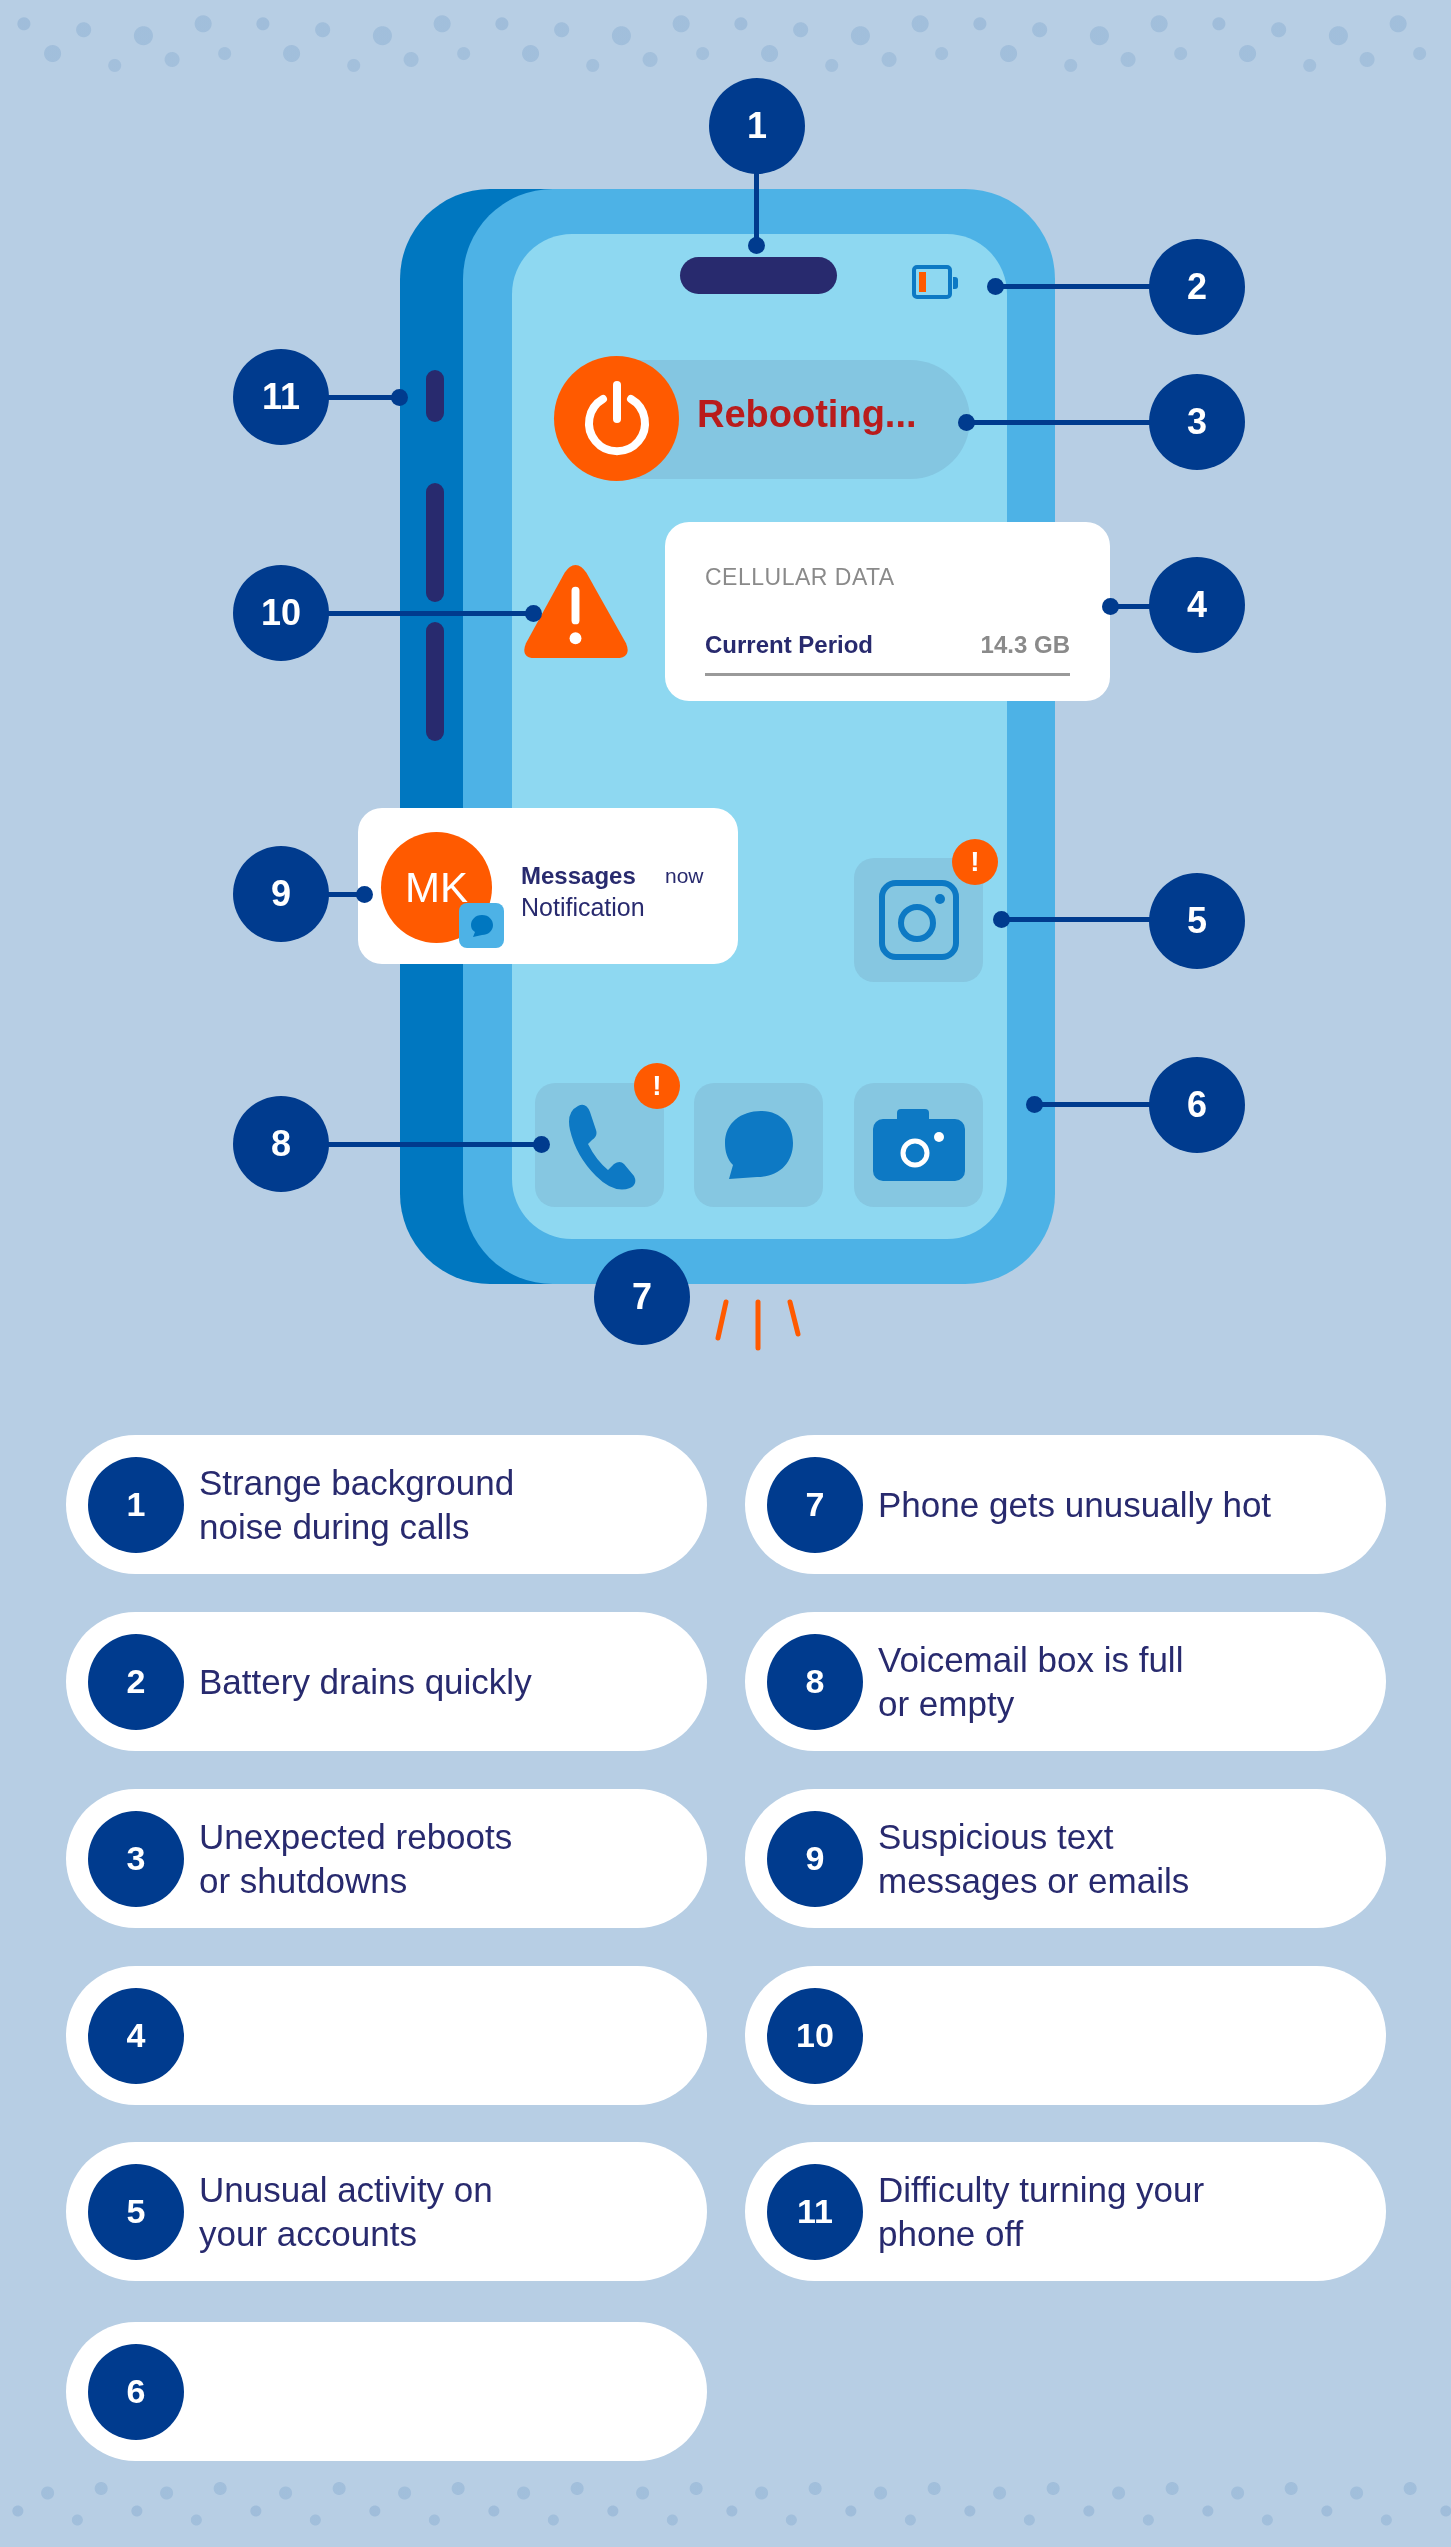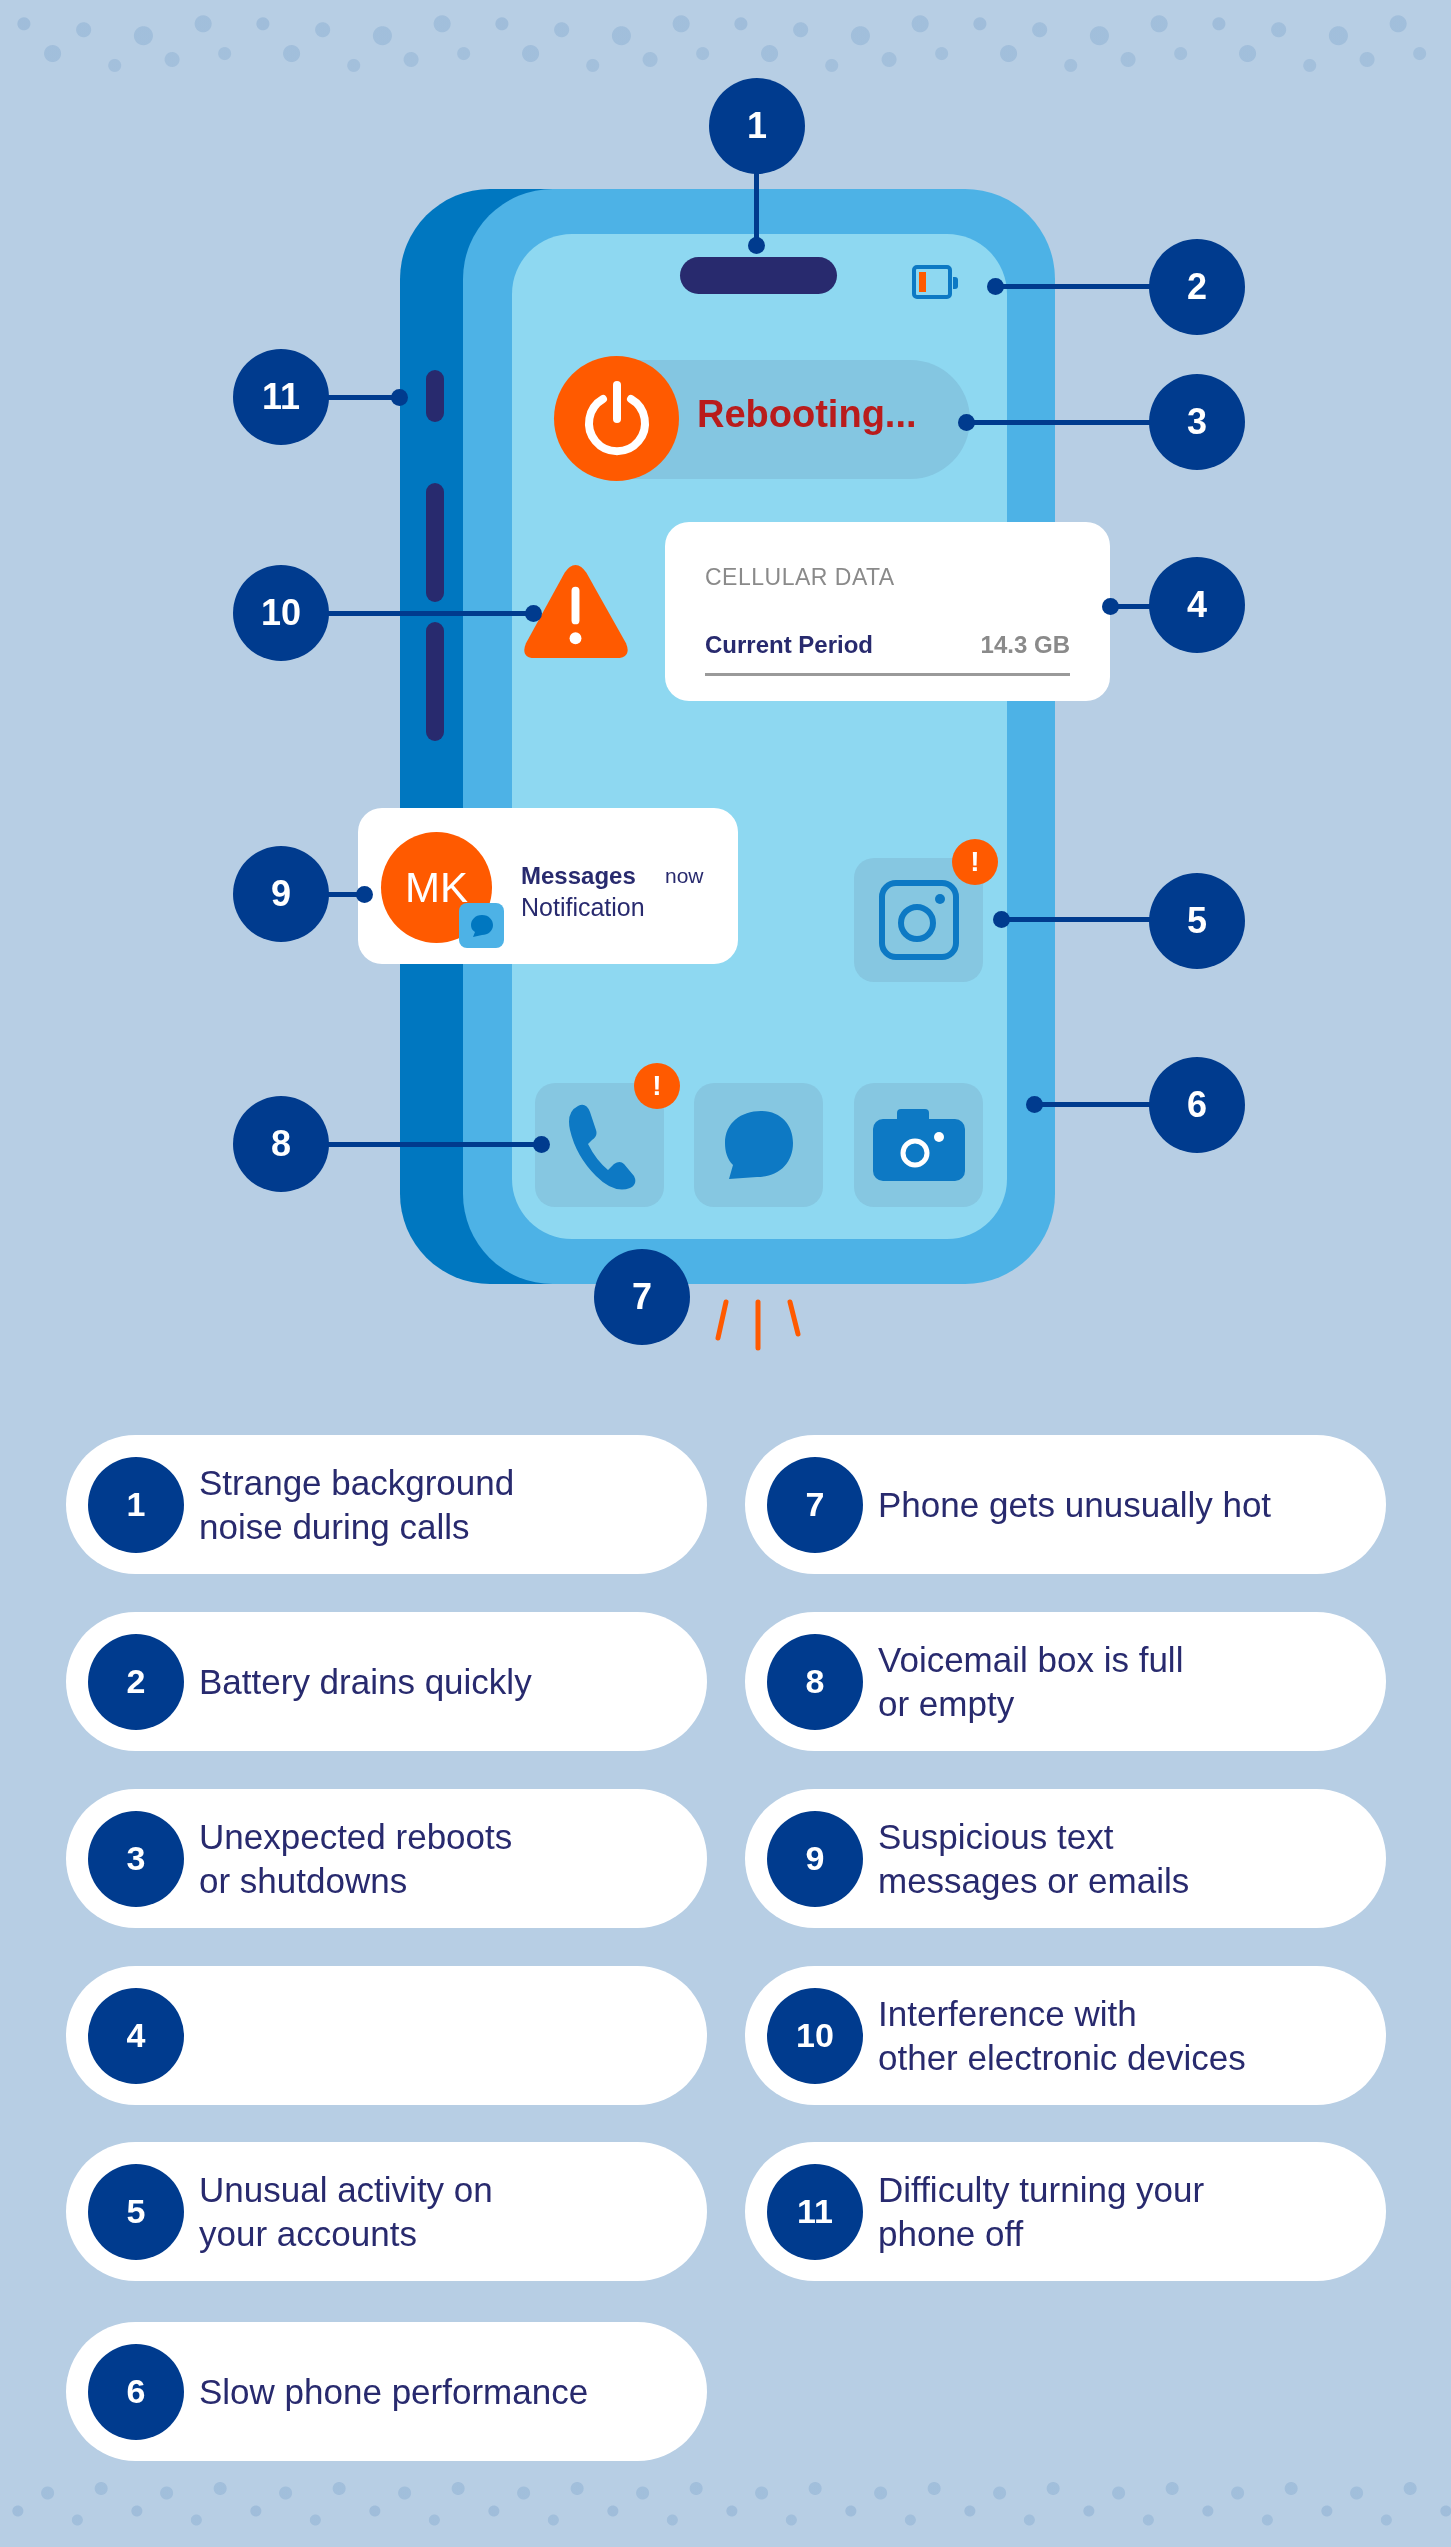--- a/index.html
+++ b/index.html
@@ -299,41 +299,38 @@
   <div class="legend-item" style="left:66px;top:1966px;">
     <div class="legend-num">4</div>
   </div>
   <div class="legend-item" style="left:66px;top:2142px;">
     <div class="legend-num">5</div>
     <div class="legend-text">Unusual activity on
 your accounts</div>
   </div>
   <div class="legend-item" style="left:66px;top:2322px;">
     <div class="legend-num">6</div>
-    <div class="legend-text">Slow phone performance</div>
   </div>
 
   <div class="legend-item" style="left:745px;top:1435px;">
     <div class="legend-num">7</div>
     <div class="legend-text">Phone gets unusually hot</div>
   </div>
   <div class="legend-item" style="left:745px;top:1612px;">
     <div class="legend-num">8</div>
     <div class="legend-text">Voicemail box is full
 or empty</div>
   </div>
   <div class="legend-item" style="left:745px;top:1789px;">
     <div class="legend-num">9</div>
     <div class="legend-text">Suspicious text
 messages or emails</div>
   </div>
   <div class="legend-item" style="left:745px;top:1966px;">
     <div class="legend-num">10</div>
-    <div class="legend-text">Interference with
-other electronic devices</div>
   </div>
   <div class="legend-item" style="left:745px;top:2142px;">
     <div class="legend-num">11</div>
     <div class="legend-text">Difficulty turning your
 phone off</div>
   </div>
 </div>
 
 
 </body></html>

